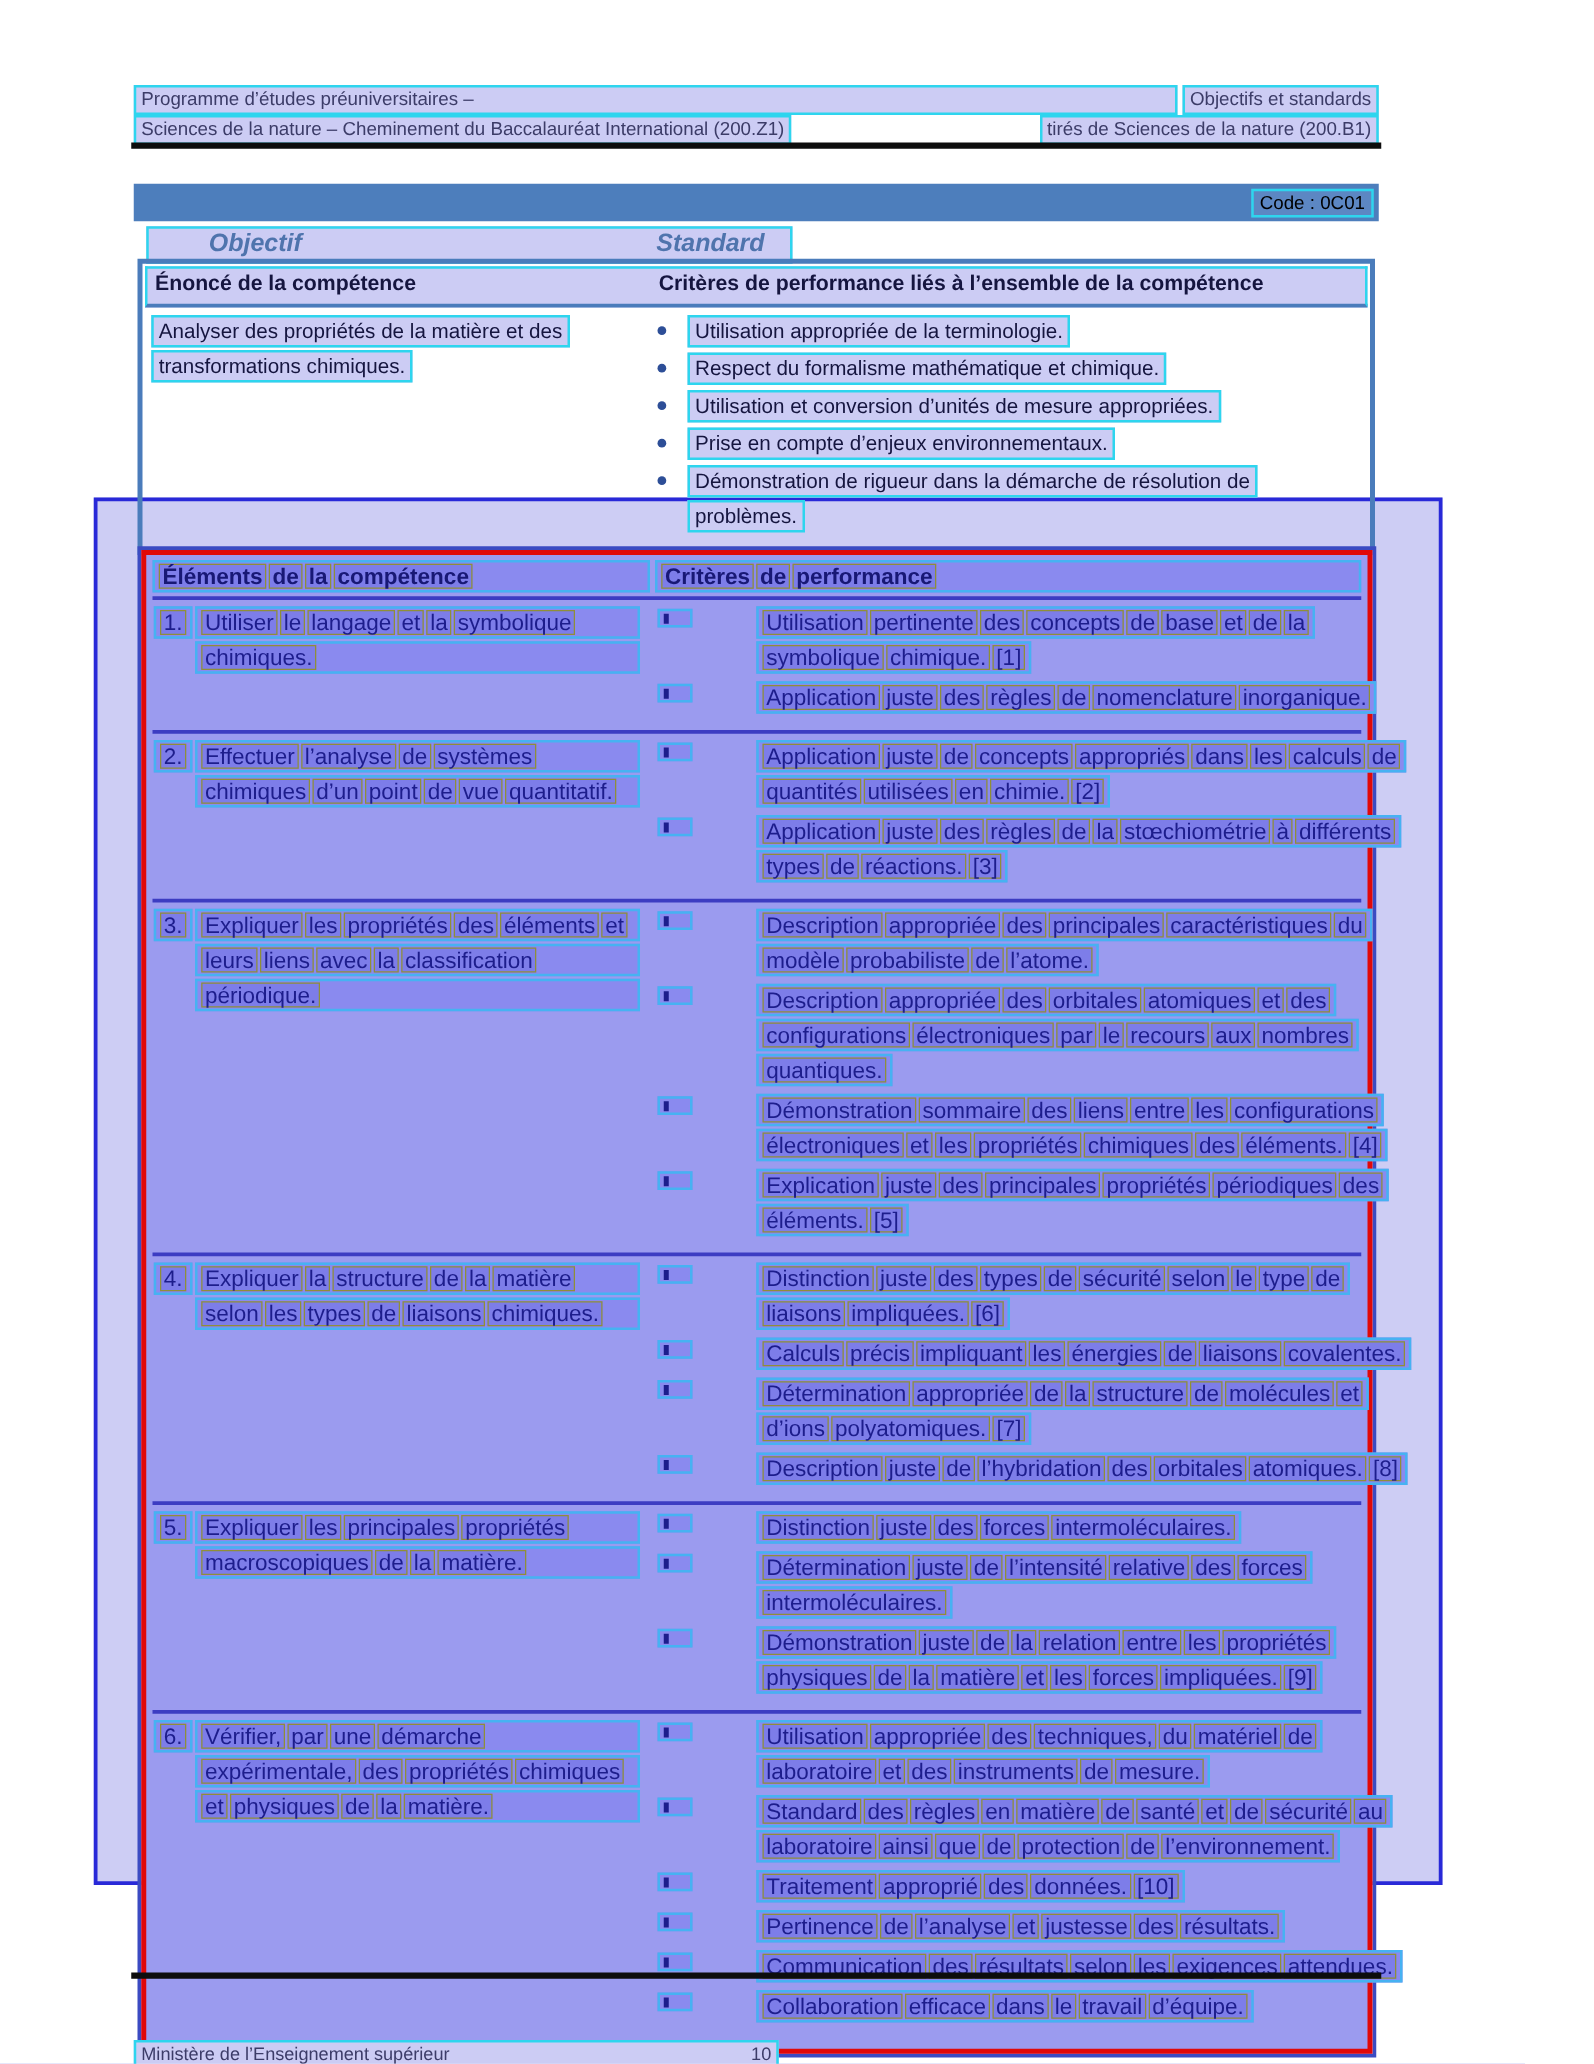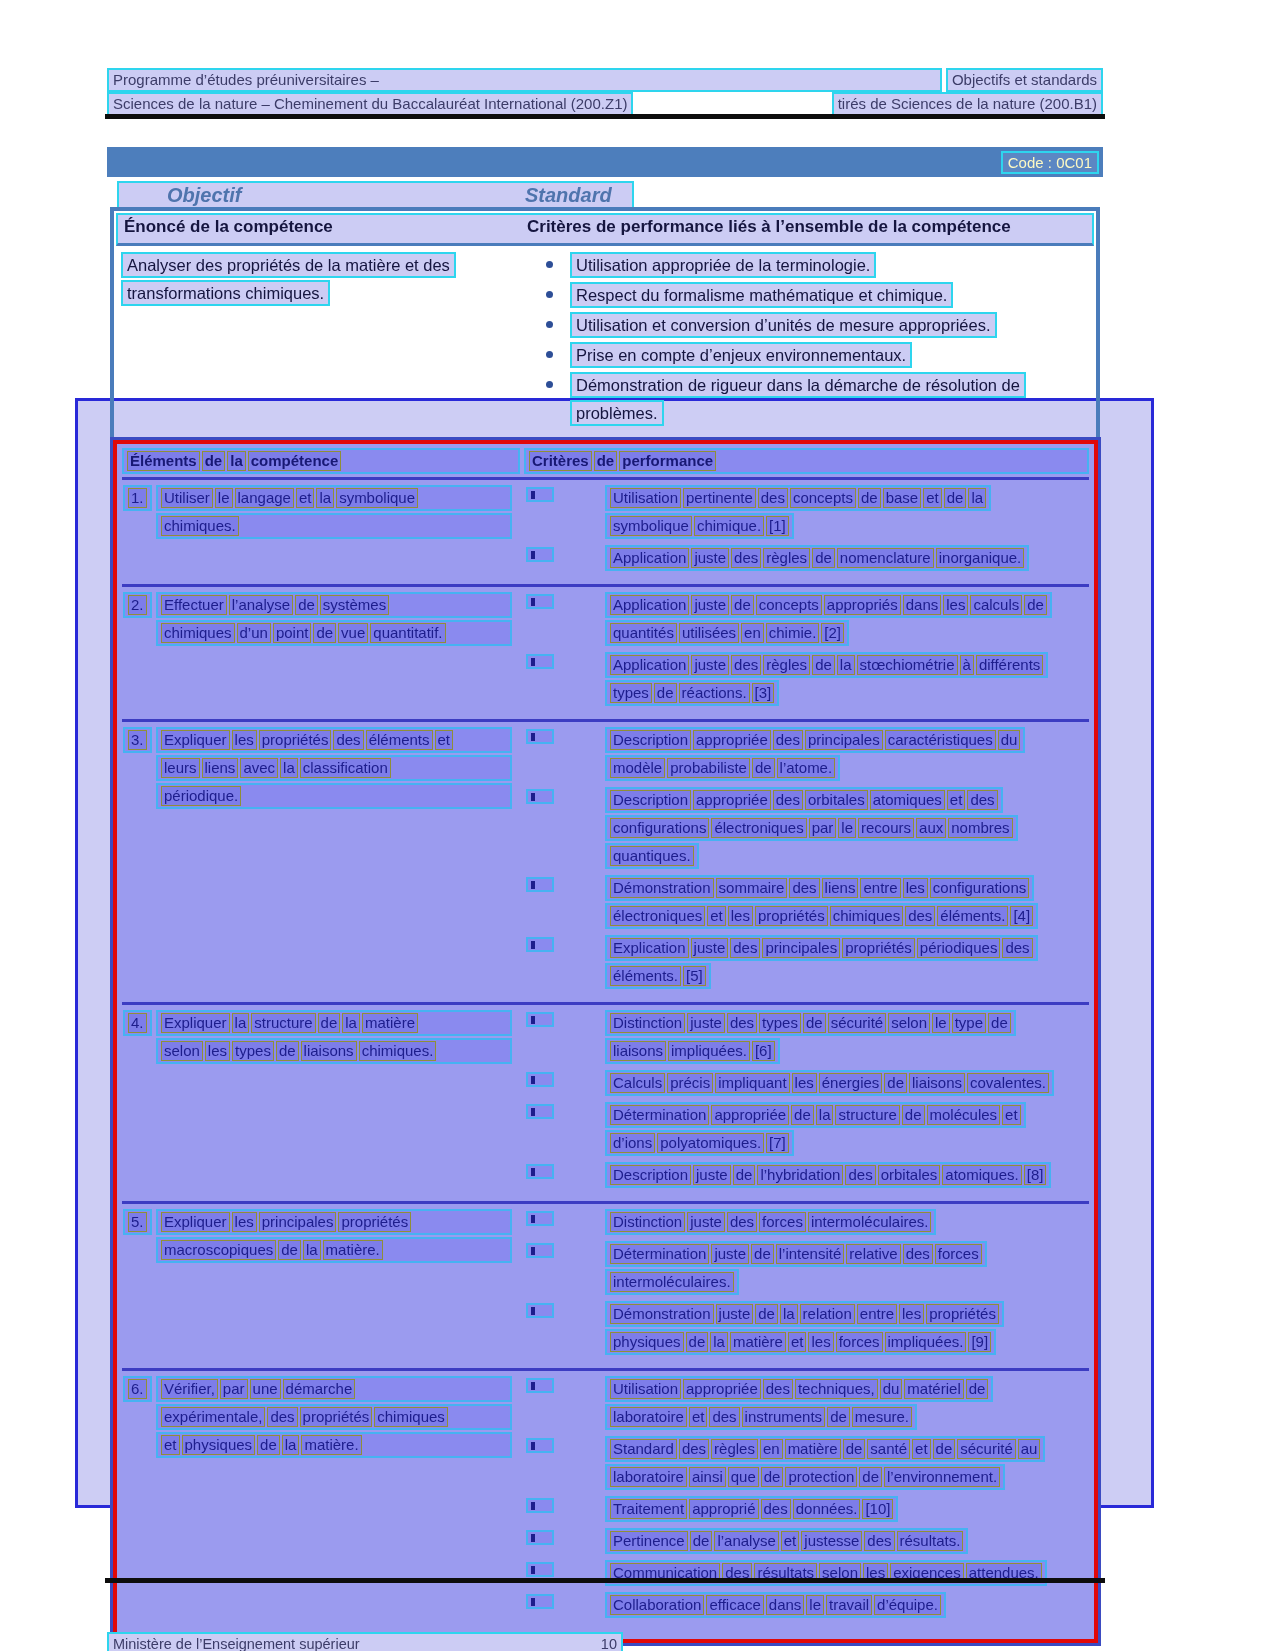--- a/index.html
+++ b/index.html
@@ -13,38 +13,38 @@
        font-size:15px;color:#3c3c68;white-space:nowrap;}
   .rule{background:#0d0d0d;height:5px;}
   
   #hdr-row1{left:107px;top:68px;width:996px;display:flex;}
   #hdr-row1 .grow{flex:1;margin-right:4px;}
   #hdr-row2{left:107px;top:92px;width:996px;display:flex;justify-content:space-between;}
   .it{}
   
   #banner{left:107px;top:147px;width:996px;height:30px;background:#4d7ebc;
           display:flex;justify-content:flex-end;align-items:center;}
-  #code-box{border:2px solid #2ed5ee;color:#fef9c3;font-size:15px;line-height:19px;
+  #code-box{border:2px solid #2ed5ee;color:#000000;font-size:15px;line-height:19px;
             padding:0 5px;margin-right:4px;background:rgba(204,204,244,0.12);white-space:nowrap;}
   
   #obj-row{left:117px;top:181px;width:513px;height:26px;background:#ccccf4;
            border:2px solid #2ed5ee;}
   #obj-row .lbl{position:absolute;top:0;font-size:20px;font-weight:bold;font-style:italic;
                 color:#4f74ad;line-height:24px;white-space:nowrap;}
   #lbl-standard{left:406px;}
   #lbl-objectif{left:4px;margin-left:44px;}
   
   #table1{left:110px;top:207px;width:982px;border:4px solid #4a7cbb;background:transparent;}
   #t1-header{border-bottom:3px solid #4a7cbb;position:relative;height:28px;
              background:#ccccf4;border-left:2px solid #2ed5ee;border-right:2px solid #2ed5ee;
              border-top:2px solid #2ed5ee;margin:2px 2px 0 2px;}
   #t1-header .th{position:absolute;top:2px;font-size:17px;font-weight:bold;color:#15153f;white-space:nowrap;}
   #t1h-left{left:6px;}
   #t1h-right{left:409px;}
-  #t1-body{display:flex;padding:6px 0 10px 0;gap:20px;}
+  #t1-body{display:flex;padding:6px 0 10px 0;}
   #t1-left{width:406px;padding-left:7px;box-sizing:border-box;}
   #t1-right{flex:1;}
   .line1{display:inline-block;background:#ccccf4;border:2px solid #2ed5ee;
          padding:0 4px;font-size:16.5px;line-height:22px;color:#15153f;white-space:nowrap;}
   .l1wrap{margin-bottom:2px;}
   .b1row{display:flex;margin-bottom:2px;}
   .dot1wrap{width:30px;min-width:30px;padding-left:6px;box-sizing:border-box;}
   .dot1{display:inline-block;width:7px;height:7px;border-radius:50%;background:#2d4e97;margin-top:9px;}
   .b1lines{flex:1;}
   
@@ -53,21 +53,21 @@
   .layer{position:absolute;left:0;top:0;width:1092px;height:1651px;z-index:1;pointer-events:none;}
   .layer > *{pointer-events:auto;}
   
   #t2-outer{left:110px;top:437px;width:991px;border:3px solid #3b4bc2;box-sizing:border-box;}
   #t2-red{border:4px solid #e10808;background:#9b9bef;padding:4px 5px 8px 5px;}
   #t2-header{display:flex;padding-bottom:3px;}
   #t2-header .h2cell{box-sizing:border-box;}
   #t2h-left{width:398px;margin-right:4px;}
   #t2h-right{flex:1;}
   .line2{display:inline-block;background:#8a8aef;border:2px solid #46b2f2;
-         padding:1px 2px;font-size:15px;line-height:18px;color:#1d1d8c;white-space:nowrap;
+         padding:1px 2px;font-size:18px;line-height:18px;color:#1d1d8c;white-space:nowrap;
          box-sizing:border-box;}
   .line2.full{display:block;white-space:normal;}
   .l2wrap{margin-bottom:2px;}
   .w2{display:inline-block;background:#7d7de9;border:1px solid #8f8f38;
       padding:0 2px;margin:0 1px;white-space:nowrap;}
   .bold2 .w2{font-weight:bold;color:#181875;}
   .row2{display:flex;border-top:3px solid #3c3cc2;padding:5px 0 7px 0;}
   .row2-left{width:398px;min-width:398px;display:flex;box-sizing:border-box;}
   .numwrap{width:34px;min-width:34px;padding-left:1px;box-sizing:border-box;}
   .elines{flex:1;padding-right:8px;}

